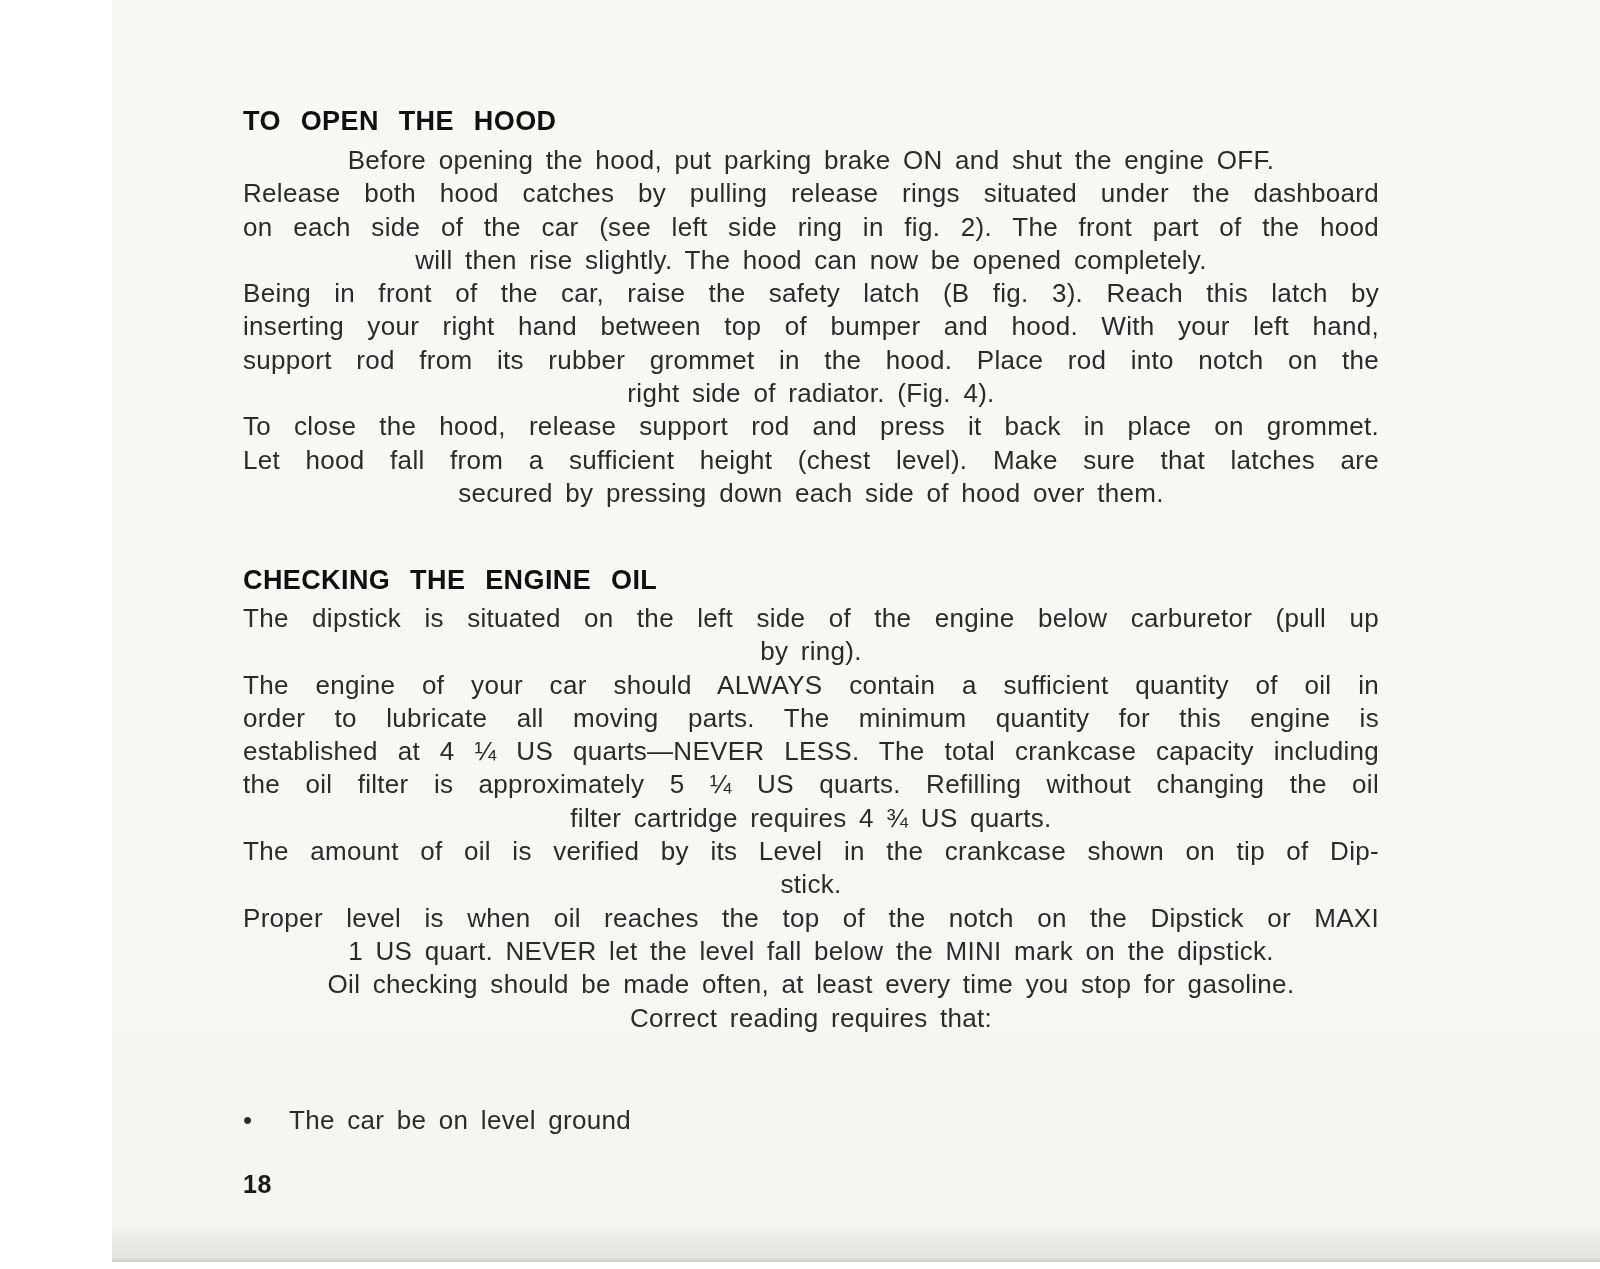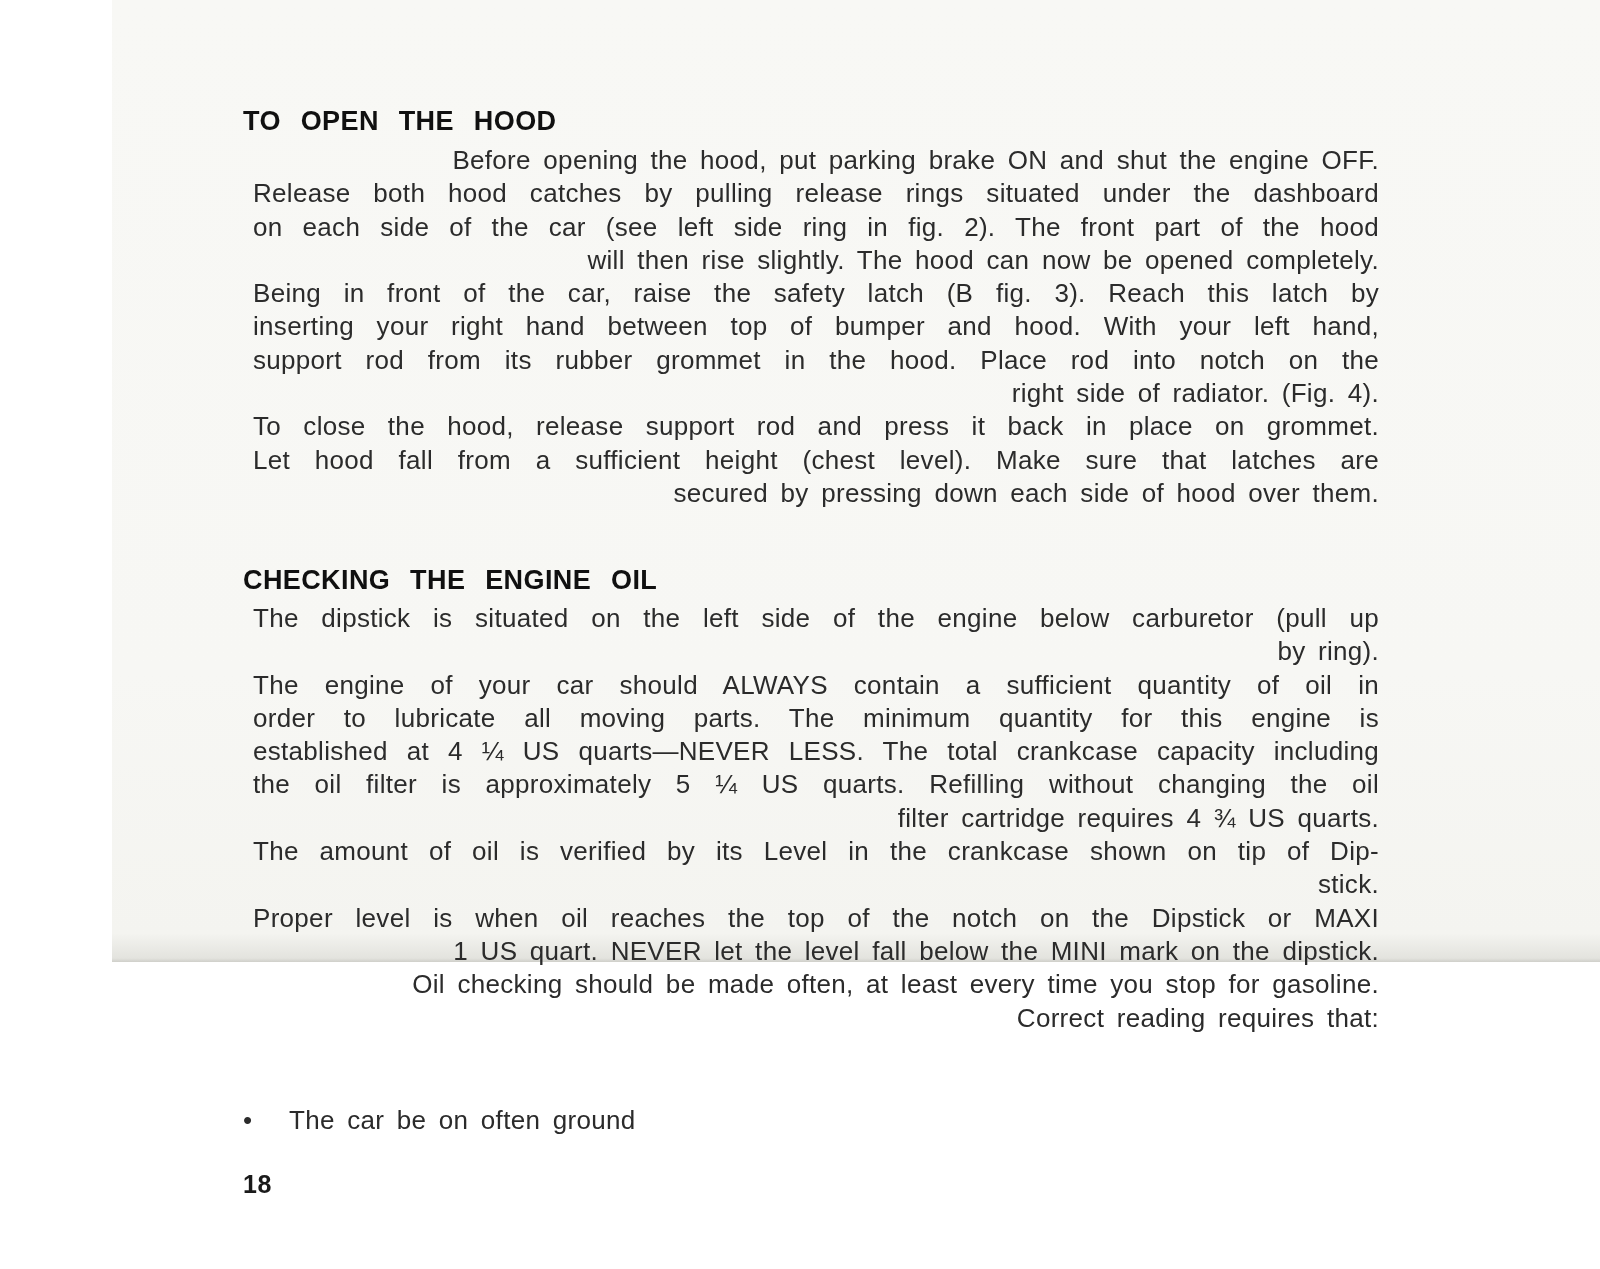--- a/index.html
+++ b/index.html
@@ -10,21 +10,21 @@
     height: 1269px;
     position: relative;
     overflow: hidden;
     font-family: "Liberation Sans", sans-serif;
   }
   .scan-page {
     position: absolute;
     left: 112px;
     top: 0;
     width: 1488px;
-    height: 962px;
+    height: 1262px;
     background: linear-gradient(180deg, #f8f8f5 0%, #f7f7f4 70%, #f4f4f0 97%, #e3e3de 99.6%, #cfcfc9 100%);
   }
   .content-col {
     position: absolute;
     left: 131px; 
     width: 1136px;
   }
   .sec-heading {
     font-size: 27px;
     font-weight: 700;
@@ -39,24 +39,23 @@
     line-height: 33.3px;
     height: 33.3px;
     color: #2b2b2b;
     letter-spacing: 0.3px;
     word-spacing: 5px;
     overflow: hidden;
   }
   .text-line.just {
     text-align: justify;
     text-align-last: justify;
-    margin-left: 10px;
   }
   .text-line.left {
-    text-align: right;
+    text-align: center;
   }
   .bullet-line {
     font-size: 26px;
     line-height: 33.3px;
     color: #2b2b2b;
     letter-spacing: 0.3px;
     word-spacing: 5px;
     display: flex;
   }
   .bullet-marker {
@@ -115,21 +114,21 @@
       <div class="text-line left">stick.</div>
       <div class="text-line just">Proper level is when oil reaches the top of the notch on the Dipstick or MAXI</div>
       <div class="text-line left">1 US quart. NEVER let the level fall below the MINI mark on the dipstick.</div>
       <div class="text-line left">Oil checking should be made often, at least every time you stop for gasoline.</div>
       <div class="text-line left">Correct reading requires that:</div>
     </div>
 
   <div id="bullet-wrap" class="content-col">
     <div class="bullet-line">
       <span class="bullet-marker">•</span>
-      <span>The car be on often ground</span>
+      <span>The car be on level ground</span>
     </div>
   </div>
 
   <div id="pagenum-wrap" class="content-col">
     <div class="page-number">18</div>
   </div>
 
 </div>
 
 </body></html>

